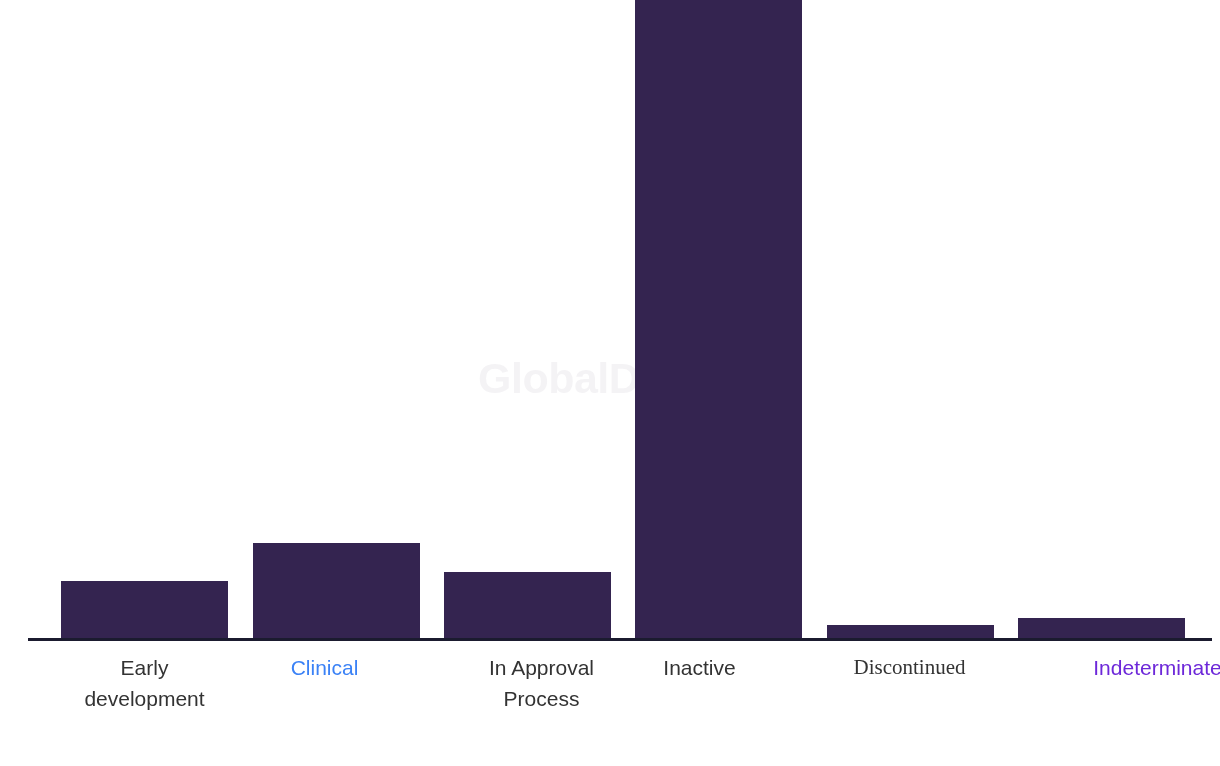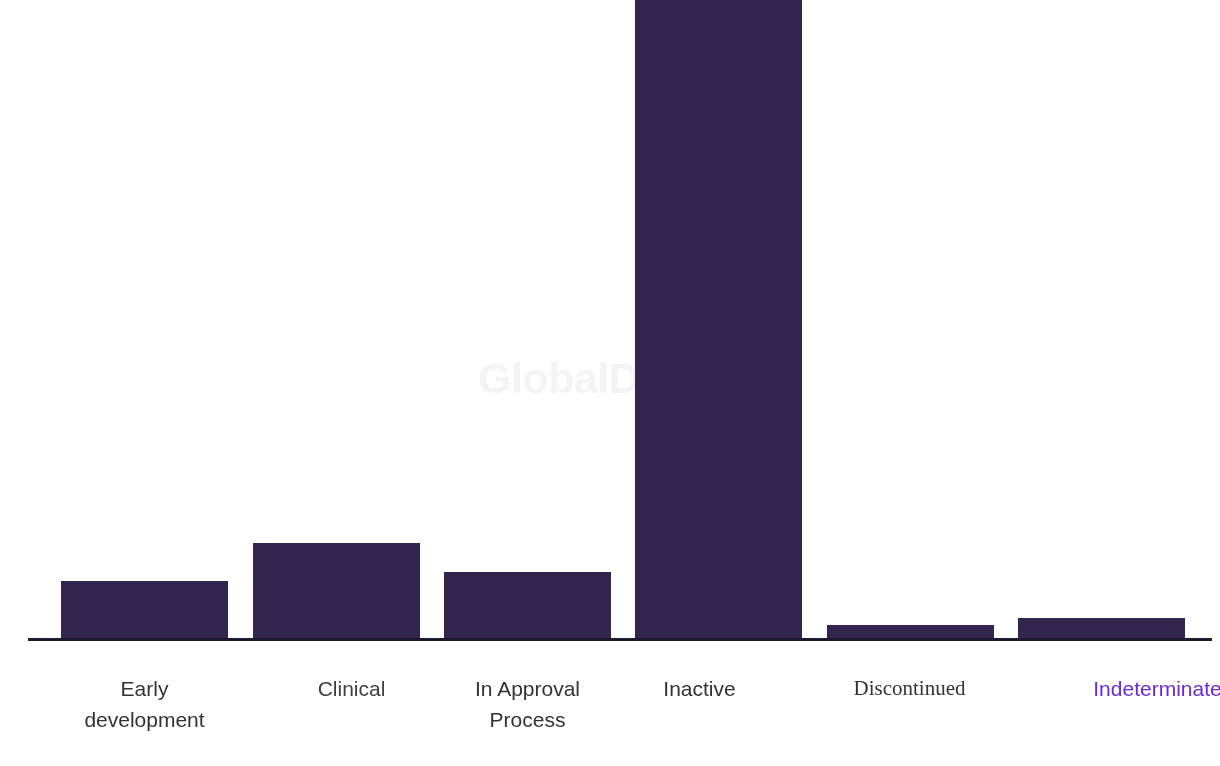--- a/index.html
+++ b/index.html
@@ -68,21 +68,20 @@
   }
 
   
   #x-labels {
     position: absolute;
     left: 0;
     top: 652px;
     width: 1220px;
     height: 80px;
     z-index: 2;
-    margin-top: 21px;
   }
 
   .x-label {
     position: absolute;
     top: 0;
     text-align: center;
     font-size: 21px;
     line-height: 31px;
     color: #333333;
     white-space: pre-line;
@@ -102,21 +101,21 @@
       <div class="bar" style="left: 635px; width: 167px; height: 639px; background: rgb(52, 36, 80);"></div>
       <div class="bar" style="left: 827px; width: 167px; height: 14px; background: rgb(52, 36, 80);"></div>
       <div class="bar" style="left: 1018px; width: 167px; height: 21px; background: rgb(52, 36, 80);"></div>
     </div>
 
   <div id="axis-line" style="background: rgb(27, 27, 47);"></div>
 
   <div id="x-labels">
       <div class="x-label" style="left: 37px; width: 215px; color: rgb(51, 51, 51);">Early
 development</div>
-      <div class="x-label" style="left: 244px; width: 215px; color: #404040;">Clinical</div>
-      <div class="x-label" style="left: 420px; width: 215px; color: rgb(51, 51, 51);">In Approval
+      <div class="x-label" style="left: 217px; width: 215px; color: #3b82f6;">Clinical</div>
+      <div class="x-label" style="left: 434px; width: 215px; color: rgb(51, 51, 51);">In Approval
 Process</div>
       <div class="x-label" style="left: 592px; width: 215px; color: rgb(51, 51, 51);">Inactive</div>
       <div class="x-label" style="left: 802px; width: 215px; color: rgb(51, 51, 51); font-family: Liberation Serif, serif;">Discontinued</div>
       <div class="x-label" style="left: 1050px; width: 215px; color: #6d28d9; text-align: center;">Indeterminate</div>
     </div>
 
 </div>
 
 </body></html>

